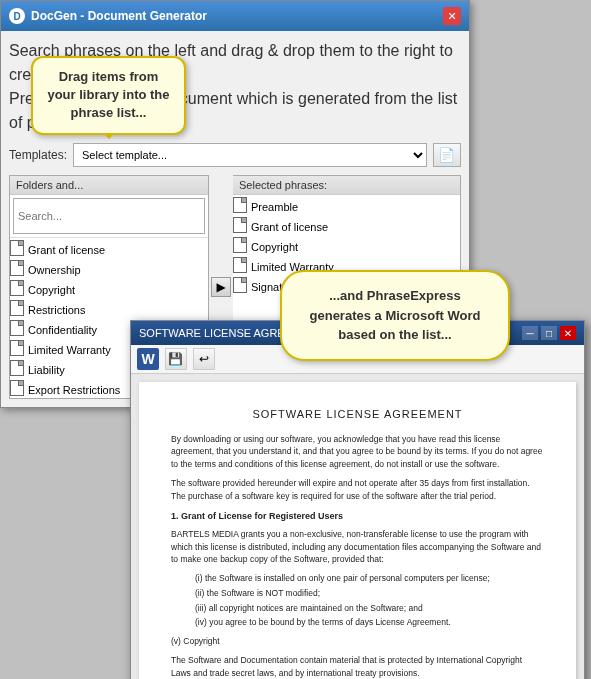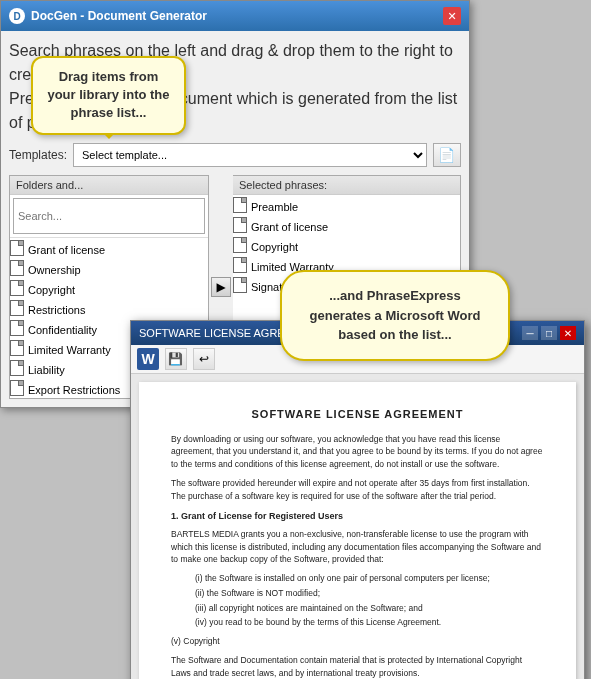--- a/index.html
+++ b/index.html
@@ -321,21 +321,21 @@
       background: white;
       padding: 24px 32px;
       box-shadow: 1px 1px 4px rgba(0,0,0,0.2);
       font-size: 9px;
       line-height: 1.5;
       color: #222;
     }
     .word-page h1 {
       text-align: center;
       font-size: 11px;
-      font-weight: bold;
+      font-weight: normal;
       margin-bottom: 10px;
       letter-spacing: 1px;
     }
     .word-page p {
       margin-bottom: 6px;
       font-size: 8.5px;
     }
     .word-page h2 {
       font-size: 9px;
       font-weight: bold;
@@ -481,21 +481,21 @@
     <div class="word-page">
       <h1>SOFTWARE LICENSE AGREEMENT</h1>
       <p>By downloading or using our software, you acknowledge that you have read this license agreement, that you understand it, and that you agree to be bound by its terms. If you do not agree to the terms and conditions of this license agreement, do not install or use the software.</p>
       <p>The software provided hereunder will expire and not operate after 35 days from first installation. The purchase of a software key is required for use of the software after the trial period.</p>
       <h2>1. Grant of License for Registered Users</h2>
       <p>BARTELS MEDIA grants you a non-exclusive, non-transferable license to use the program with which this license is distributed, including any documentation files accompanying the Software and to make one backup copy of the Software, provided that:</p>
       <ul class="section-list">
         <li data-label="i">the Software is installed on only one pair of personal computers per license;</li>
         <li data-label="ii">the Software is NOT modified;</li>
         <li data-label="iii">all copyright notices are maintained on the Software; and</li>
-        <li data-label="iv">you read to be bound by the terms of this License Agreement.</li>
+        <li data-label="iv">you agree to be bound by the terms of days License Agreement.</li>
       </ul>
       <p>(v)   Copyright</p>
       <p>The Software and Documentation contain material that is protected by International Copyright Laws and trade secret laws, and by international treaty provisions.</p>
 
     </div>
   </div>
 
 </div>
 
 </body></html>

